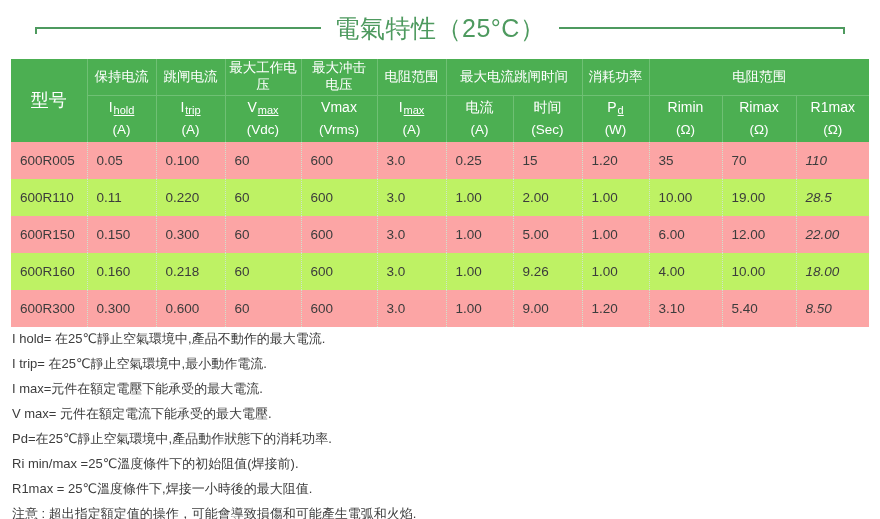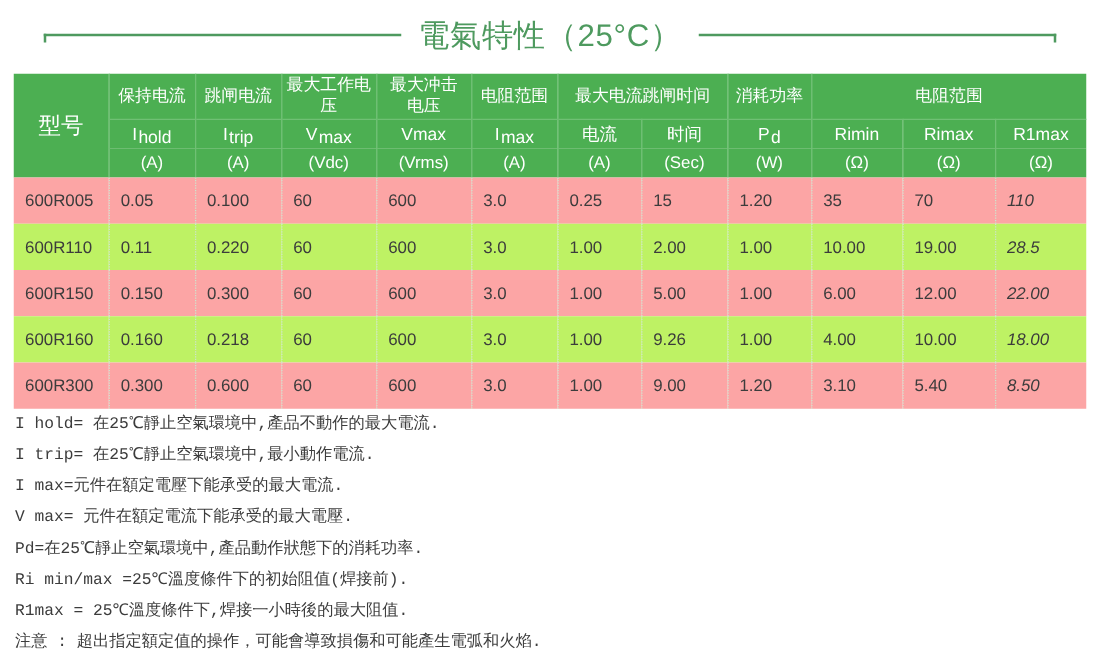--- a/index.html
+++ b/index.html
@@ -62,21 +62,21 @@
   thead th.nobot{border-bottom:none;}
   thead tr.r1 th{height:36px;}
   thead tr.r2 th{height:23px;}
   thead tr.r3 th{height:23px;border-bottom:none;}
   th.model{
     height:82px;
     font-size:18px;
     border-bottom:none;
   }
   .sym{font-size:14px;}
-  .sym sub{font-size:14px;vertical-align:baseline;position:relative;bottom:-2px;padding-left:1px;}
+  .sym sub{font-size:11px;vertical-align:baseline;position:relative;bottom:-2px;padding-left:1px;text-decoration:underline;}
 
   tbody td{
     height:37px;
     font-size:13.5px;
     color:#3c3c3c;
     border-right:1px dotted #cfe3cd;
   }
   tbody td.lastcol{border-right:none;font-style:italic;}
   tbody tr.odd td{background:#fca5a5;}
   tbody tr.even td{background:#bef264;}
@@ -85,21 +85,20 @@
 
   
   .notes{
     position:absolute;left:12px;top:326px;width:856px;
   }
   .note{
     font-size:13px;
     color:#3c3c3c;
     line-height:25px;
     white-space:nowrap;
-    font-family:Liberation Mono, monospace;
   }
 </style>
 </head>
 <body>
 
 <div class="page">
 
   <div class="title-row">
     <div class="title-rule left"></div>
     <div class="title-text">電氣特性（25°C）</div>

